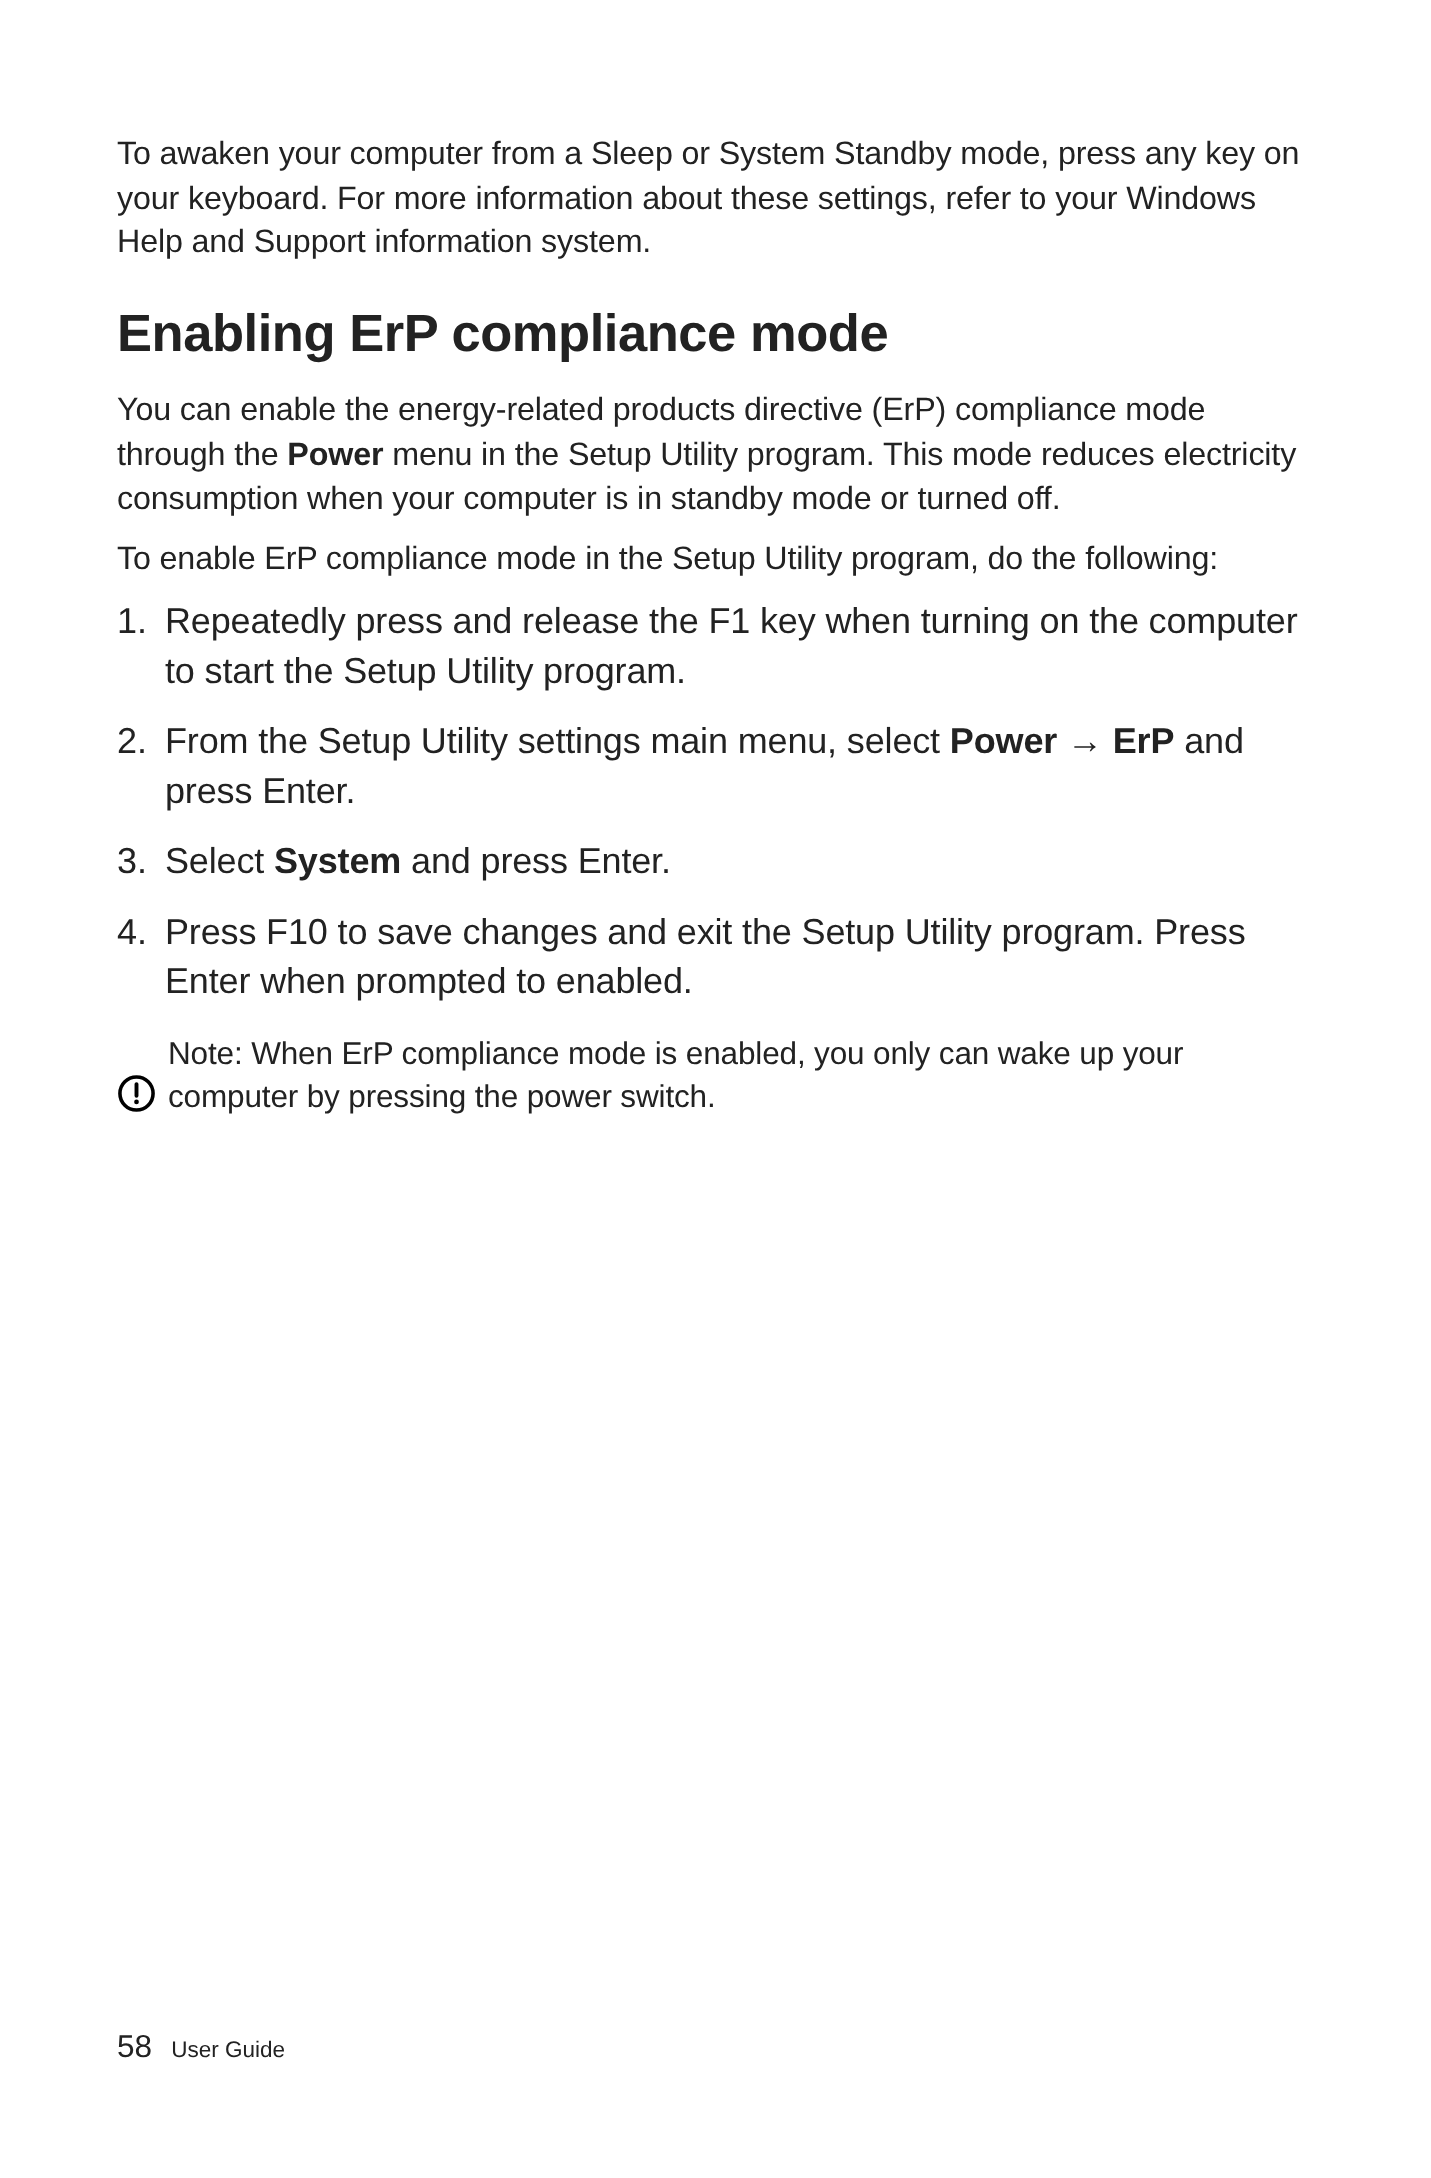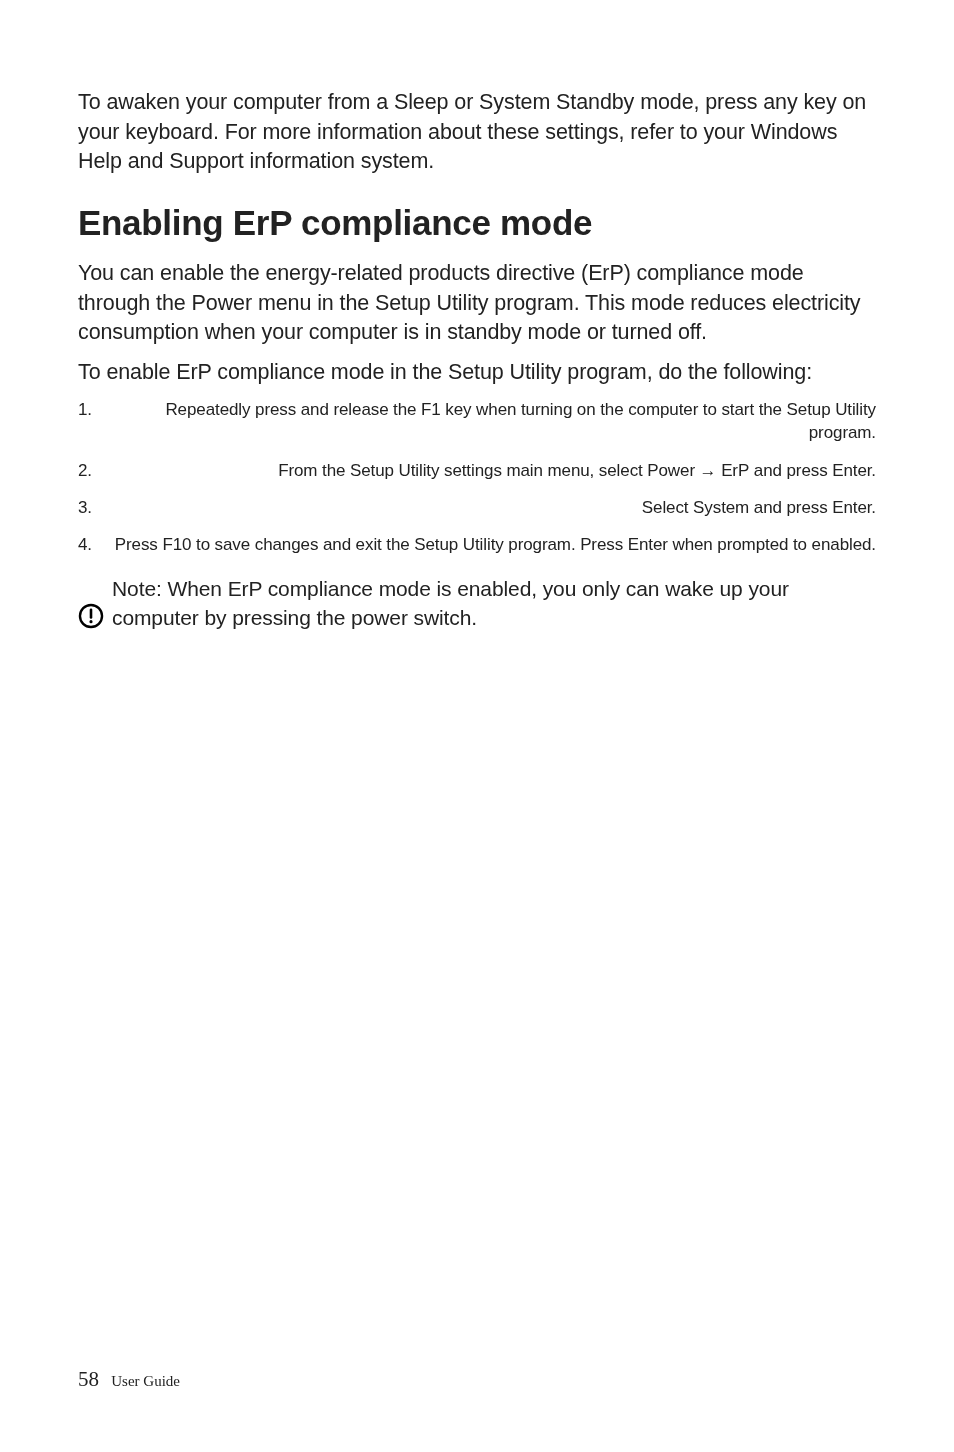--- a/index.html
+++ b/index.html
@@ -29,36 +29,35 @@
       letter-spacing: -0.3px;
       margin-bottom: 16px;
     }
     .body-para {
       font-size: 21.5px;
       line-height: 1.38;
       letter-spacing: -0.1px;
       margin-bottom: 10px;
     }
     .bold {
-      font-weight: 400;
+      font-weight: 700;
     }
     ol.steps {
       list-style: none;
       counter-reset: step;
       margin-top: 8px;
     }
     ol.steps > li {
       counter-increment: step;
-      font-size: 17px;
+      font-size: 24px;
       line-height: 1.38;
       letter-spacing: -0.1px;
       padding-left: 32px;
       position: relative;
       margin-bottom: 14px;
-      text-align: right;
     }
     ol.steps > li::before {
       content: counter(step) ".";
       position: absolute;
       left: 0;
       top: 0;
     }
     .note-block {
       display: flex;
       align-items: flex-end;
@@ -79,23 +78,22 @@
       line-height: 1.38;
       letter-spacing: -0.1px;
       font-weight: 400;
     }
     .note-text .sbold {
       font-weight: 400;
     }
     .footer {
       position: absolute;
       left: 78px;
-      bottom: 60px;
+      bottom: 75px;
       font-size: 17px;
-      font-family: Liberation Serif, serif;
     }
     .footer .pnum {
       font-size: 21px;
     }
     .footer .ftext {
       font-size: 15px;
       font-weight: 400;
       margin-left: 8px;
     }
   </style>

